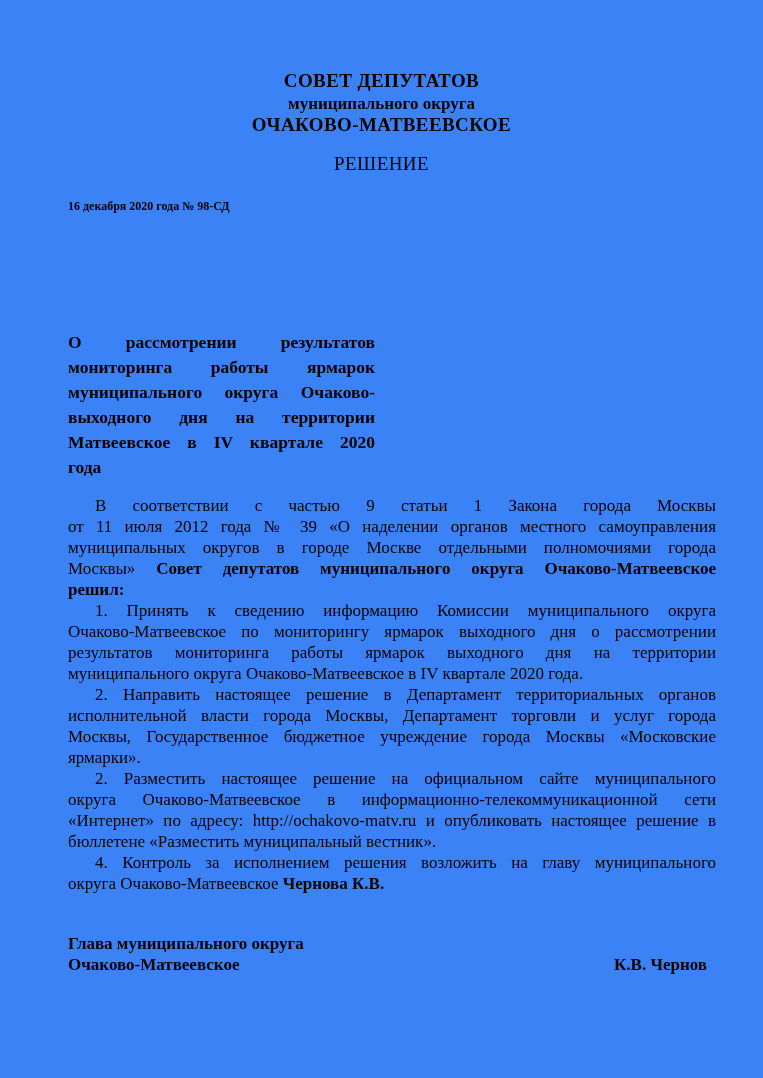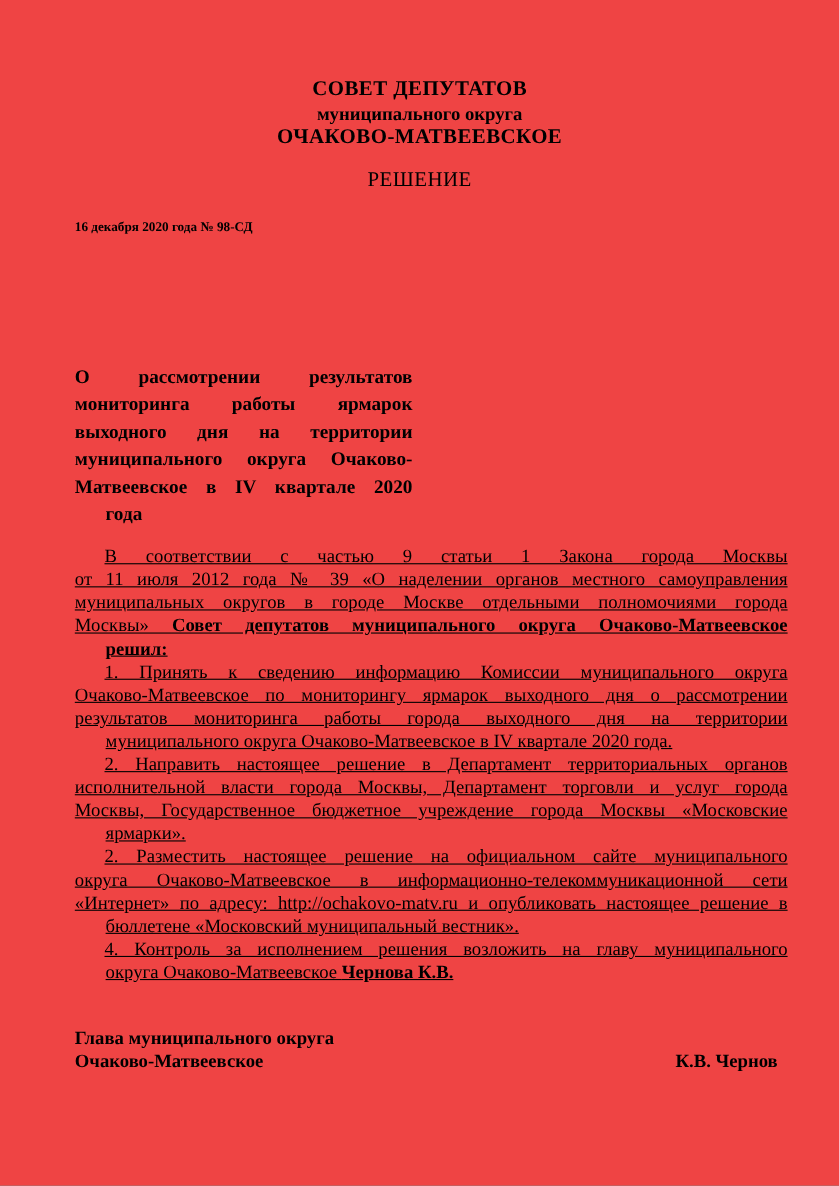--- a/index.html
+++ b/index.html
@@ -1,19 +1,19 @@
 <!DOCTYPE html>
 <html lang="ru"><head>
 <meta charset="utf-8">
 <style>
   html,body{margin:0;padding:0;background:#888;}
   .page{
     position:relative;
     width:763px;height:1078px;
-    background:#ef4444;
+    background:#3b82f6;
     font-family:"Liberation Serif","DejaVu Serif",serif;
     color:#000;
     overflow:hidden;
     margin:0 auto;
   }
   .abs{position:absolute;}
   .center{left:0;width:763px;text-align:center;}
   .b{font-weight:bold;}
 
   .org1{top:70px;font-size:19px;font-weight:bold;letter-spacing:0.4px;line-height:22px;}
@@ -21,30 +21,29 @@
   .org3{top:114px;font-size:19px;font-weight:bold;letter-spacing:0.4px;line-height:22px;}
   .doctype{top:153px;font-size:19px;font-weight:normal;letter-spacing:0.4px;line-height:22px;}
   .dateline{top:196px;left:68px;font-size:12px;font-weight:bold;line-height:21px;}
 
   .titleblock{
     top:330px;left:68px;width:307px;
     font-size:17.5px;font-weight:bold;line-height:25px;
   }
   .bodyblock{
     top:495px;left:68px;width:648px;
-    font-size:17px;line-height:21px;text-decoration:underline;
+    font-size:17px;line-height:21px;
   }
   .tline{
     text-align:justify;
     text-align-last:justify;
     white-space:normal;
   }
   .tline-last{
     text-align-last:left;
-    margin-left:28px;
   }
   .para .tline:first-child{text-indent:27px;}
 
   .sig{
     top:933px;left:68px;width:648px;
     font-size:17px;font-weight:bold;line-height:21px;
   }
   .sig-row{display:flex;justify-content:space-between;}
   .sig-right{padding-right:9px;text-align:right;}
 </style>
@@ -56,51 +55,51 @@
   <div class="abs center org1">СОВЕТ ДЕПУТАТОВ</div>
   <div class="abs center org2">муниципального округа</div>
   <div class="abs center org3">ОЧАКОВО-МАТВЕЕВСКОЕ</div>
   <div class="abs center doctype">РЕШЕНИЕ</div>
 
   <div class="abs dateline">16 декабря 2020 года № 98-СД</div>
 
   <div class="abs titleblock">
       <div class="tline">О рассмотрении результатов</div>
       <div class="tline">мониторинга работы ярмарок</div>
+      <div class="tline">муниципального округа Очаково-</div>
       <div class="tline">выходного дня на территории</div>
-      <div class="tline">муниципального округа Очаково-</div>
       <div class="tline">Матвеевское в IV квартале 2020</div>
       <div class="tline tline-last">года</div>
     </div>
 
   <div class="abs bodyblock">
     <div class="para">
         <div class="tline"><span>В соответствии с частью 9 статьи 1 Закона города Москвы</span></div>
         <div class="tline"><span>от 11 июля 2012 года № 39 «О наделении органов местного самоуправления</span></div>
         <div class="tline"><span>муниципальных округов в городе Москве отдельными полномочиями города</span></div>
         <div class="tline"><span>Москвы» </span><span class="b">Совет депутатов муниципального округа Очаково-Матвеевское</span></div>
         <div class="tline tline-last"><span class="b">решил:</span></div>
       </div>
     <div class="para">
         <div class="tline"><span>1. Принять к сведению информацию Комиссии муниципального округа</span></div>
         <div class="tline"><span>Очаково-Матвеевское по мониторингу ярмарок выходного дня о рассмотрении</span></div>
-        <div class="tline"><span>результатов мониторинга работы города выходного дня на территории</span></div>
+        <div class="tline"><span>результатов мониторинга работы ярмарок выходного дня на территории</span></div>
         <div class="tline tline-last"><span>муниципального округа Очаково-Матвеевское в IV квартале 2020 года.</span></div>
       </div>
     <div class="para">
         <div class="tline"><span>2. Направить настоящее решение в Департамент территориальных органов</span></div>
         <div class="tline"><span>исполнительной власти города Москвы, Департамент торговли и услуг города</span></div>
         <div class="tline"><span>Москвы, Государственное бюджетное учреждение города Москвы «Московские</span></div>
         <div class="tline tline-last"><span>ярмарки».</span></div>
       </div>
     <div class="para">
         <div class="tline"><span>2. Разместить настоящее решение на официальном сайте муниципального</span></div>
         <div class="tline"><span>округа Очаково-Матвеевское в информационно-телекоммуникационной сети</span></div>
         <div class="tline"><span>«Интернет» по адресу: http://ochakovo-matv.ru и опубликовать настоящее решение в</span></div>
-        <div class="tline tline-last"><span>бюллетене «Московский муниципальный вестник».</span></div>
+        <div class="tline tline-last"><span>бюллетене «Разместить муниципальный вестник».</span></div>
       </div>
     <div class="para">
         <div class="tline"><span>4. Контроль за исполнением решения возложить на главу муниципального</span></div>
         <div class="tline tline-last"><span>округа Очаково-Матвеевское </span><span class="b">Чернова К.В.</span></div>
       </div>
   </div>
 
   <div class="abs sig">
     <div>Глава муниципального округа</div>
     <div class="sig-row">

